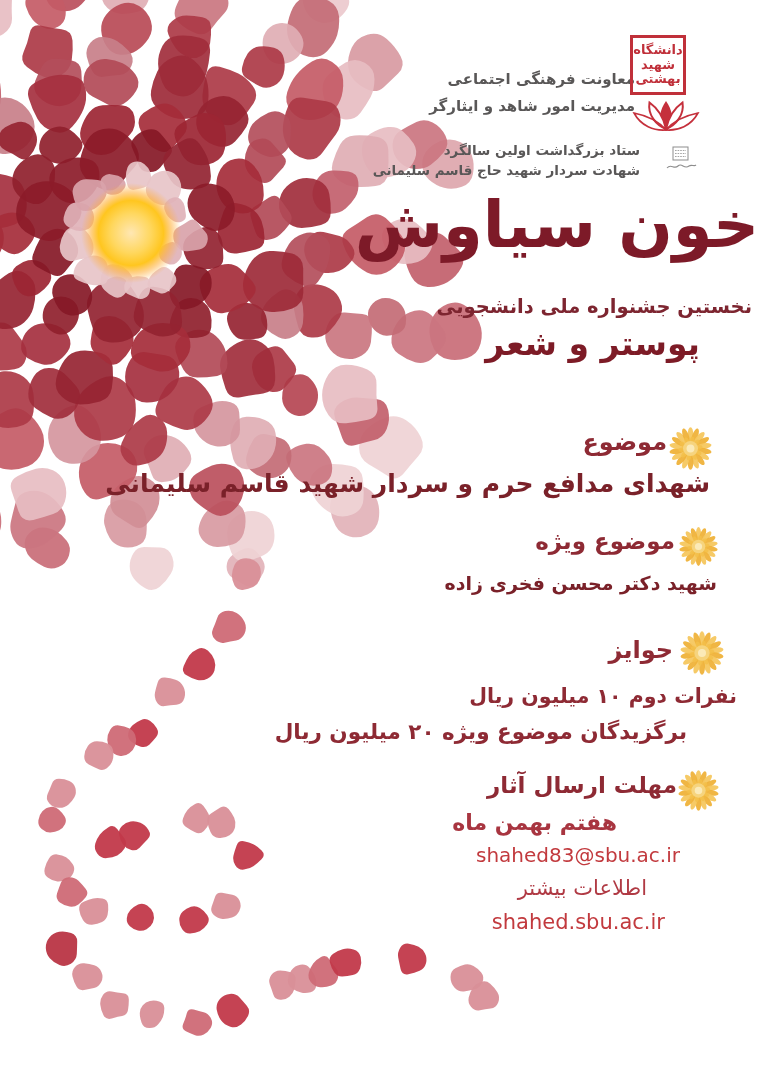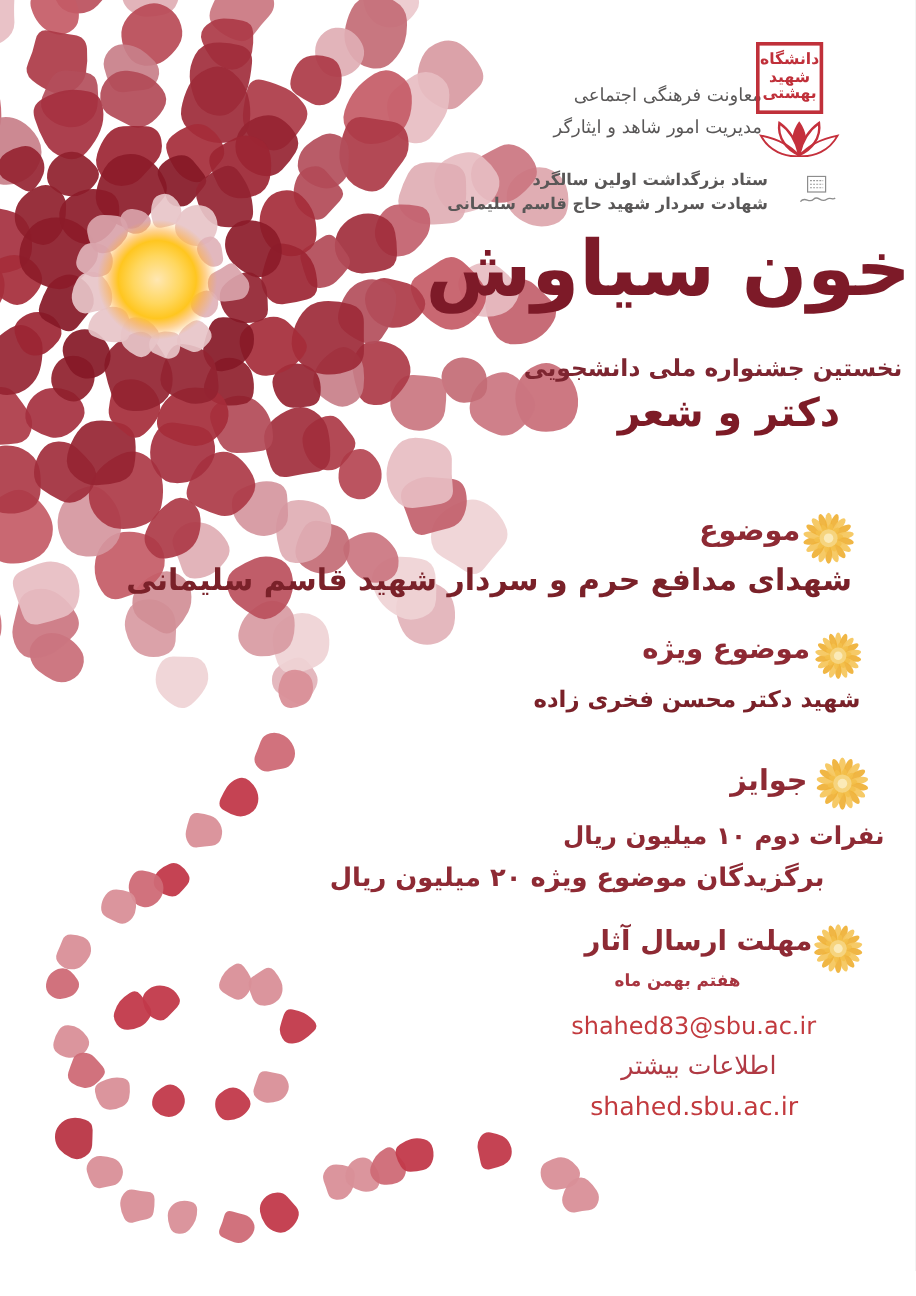--- a/index.html
+++ b/index.html
@@ -8,21 +8,21 @@
     background:#ffffff;overflow:hidden;
     font-family:"DejaVu Sans",sans-serif;
   }
   #decor{position:absolute;left:0;top:0;z-index:0;}
   .txt{position:absolute;z-index:2;white-space:nowrap;}
   .fa{direction:rtl;}
   .ltr{direction:ltr;}
 
   
   .dept{right:128px;top:66px;text-align:right;color:var(--gray-text);
-        font-weight:normal;font-size:15px;line-height:1.8;}
+        font-weight:bold;font-size:15px;line-height:1.8;}
   .committee{right:123px;top:140px;text-align:right;color:var(--gray-text);
         font-weight:bold;font-size:13.5px;line-height:1.5;}
   .seal{position:absolute;z-index:2;left:630px;top:35px;width:50px;height:54px;
         border:3px solid var(--seal-red);display:flex;align-items:center;justify-content:center;}
   .seal-inner{color:var(--seal-red);font-weight:bold;font-size:13px;line-height:1.12;
         text-align:center;direction:rtl;white-space:normal;}
   .tulip{position:absolute;z-index:2;left:627px;top:98px;}
   .stamp{position:absolute;z-index:2;left:664px;top:146px;}
 
   
@@ -36,21 +36,21 @@
   .flower-icon{position:absolute;z-index:2;}
   #topic-heading{right:96px;top:428px;font-size:24px;}
   #topic-body{right:53px;top:469px;font-size:25px;}
   #special-heading{right:88px;top:528px;font-size:23px;}
   #special-body{right:46px;top:572px;font-size:19px;}
   #prizes-heading{right:90px;top:636px;font-size:24px;}
   #prizes-line1{right:26px;top:684px;font-size:20.5px;display:flex;direction:rtl;gap:30px;
         font-weight:bold;color:var(--maroon-heading);}
   #prizes-line2{right:76px;top:719px;font-size:21.5px;color:var(--maroon-heading);margin-left:34px;}
   #deadline-heading{right:86px;top:772px;font-size:23px;}
-  #deadline-date{right:146px;top:810px;font-size:14px;font-weight:bold;color:#a83540;}
+  #deadline-date{right:146px;top:810px;font-size:22px;font-weight:bold;color:#a83540;}
   #email{right:83px;top:843px;font-size:20px;color:var(--bright-red);}
   #more-info{right:116px;top:876px;font-size:21px;color:#b03a44;font-weight:500;}
   #website{right:98px;top:910px;font-size:21px;color:var(--bright-red);}
 </style>
 </head>
 <body>
 
 <div class="canvas">
 
   <svg id="decor" width="763" height="1080" viewBox="0 0 763 1080">
@@ -328,21 +328,21 @@
   </svg>
 
   <svg class="stamp" width="34" height="32" viewBox="0 0 34 32">
     <rect x="9" y="1" width="15" height="13" fill="none" stroke="#8d8d8d" stroke-width="1"></rect>
     <path d="M11,4.5 h11 M11,7.5 h11 M11,10.5 h11" stroke="#9a9a9a" stroke-width="0.9" stroke-dasharray="1.6,1"></path>
     <path d="M3,22 C7,17 10,24 14,20 C18,16 20,24 25,20 C28,18 30,21 32,19" fill="none" stroke="#8d8d8d" stroke-width="1.1"></path>
   </svg>
 
   <div class="txt fa title">خون سیاوش</div>
   <div class="txt fa subtitle">نخستین جشنواره ملی دانشجویی</div>
-  <div class="txt fa festival">دکتر و شعر</div>
+  <div class="txt fa festival">پوستر و شعر</div>
 
   <svg class="flower-icon" style="left:668px;top:426px" width="45" height="45" viewBox="0 0 48 48">
       <ellipse cx="24" cy="9.5" rx="3.1" ry="8.2" transform="rotate(0 24 24)" fill="#f6c75f" opacity="0.95"></ellipse>
       <ellipse cx="24" cy="9.5" rx="3.1" ry="8.2" transform="rotate(20 24 24)" fill="#efb23a" opacity="0.95"></ellipse>
       <ellipse cx="24" cy="9.5" rx="3.1" ry="8.2" transform="rotate(40 24 24)" fill="#f6c75f" opacity="0.95"></ellipse>
       <ellipse cx="24" cy="9.5" rx="3.1" ry="8.2" transform="rotate(60 24 24)" fill="#efb23a" opacity="0.95"></ellipse>
       <ellipse cx="24" cy="9.5" rx="3.1" ry="8.2" transform="rotate(80 24 24)" fill="#f6c75f" opacity="0.95"></ellipse>
       <ellipse cx="24" cy="9.5" rx="3.1" ry="8.2" transform="rotate(100 24 24)" fill="#efb23a" opacity="0.95"></ellipse>
       <ellipse cx="24" cy="9.5" rx="3.1" ry="8.2" transform="rotate(120 24 24)" fill="#f6c75f" opacity="0.95"></ellipse>
       <ellipse cx="24" cy="9.5" rx="3.1" ry="8.2" transform="rotate(140 24 24)" fill="#efb23a" opacity="0.95"></ellipse>

